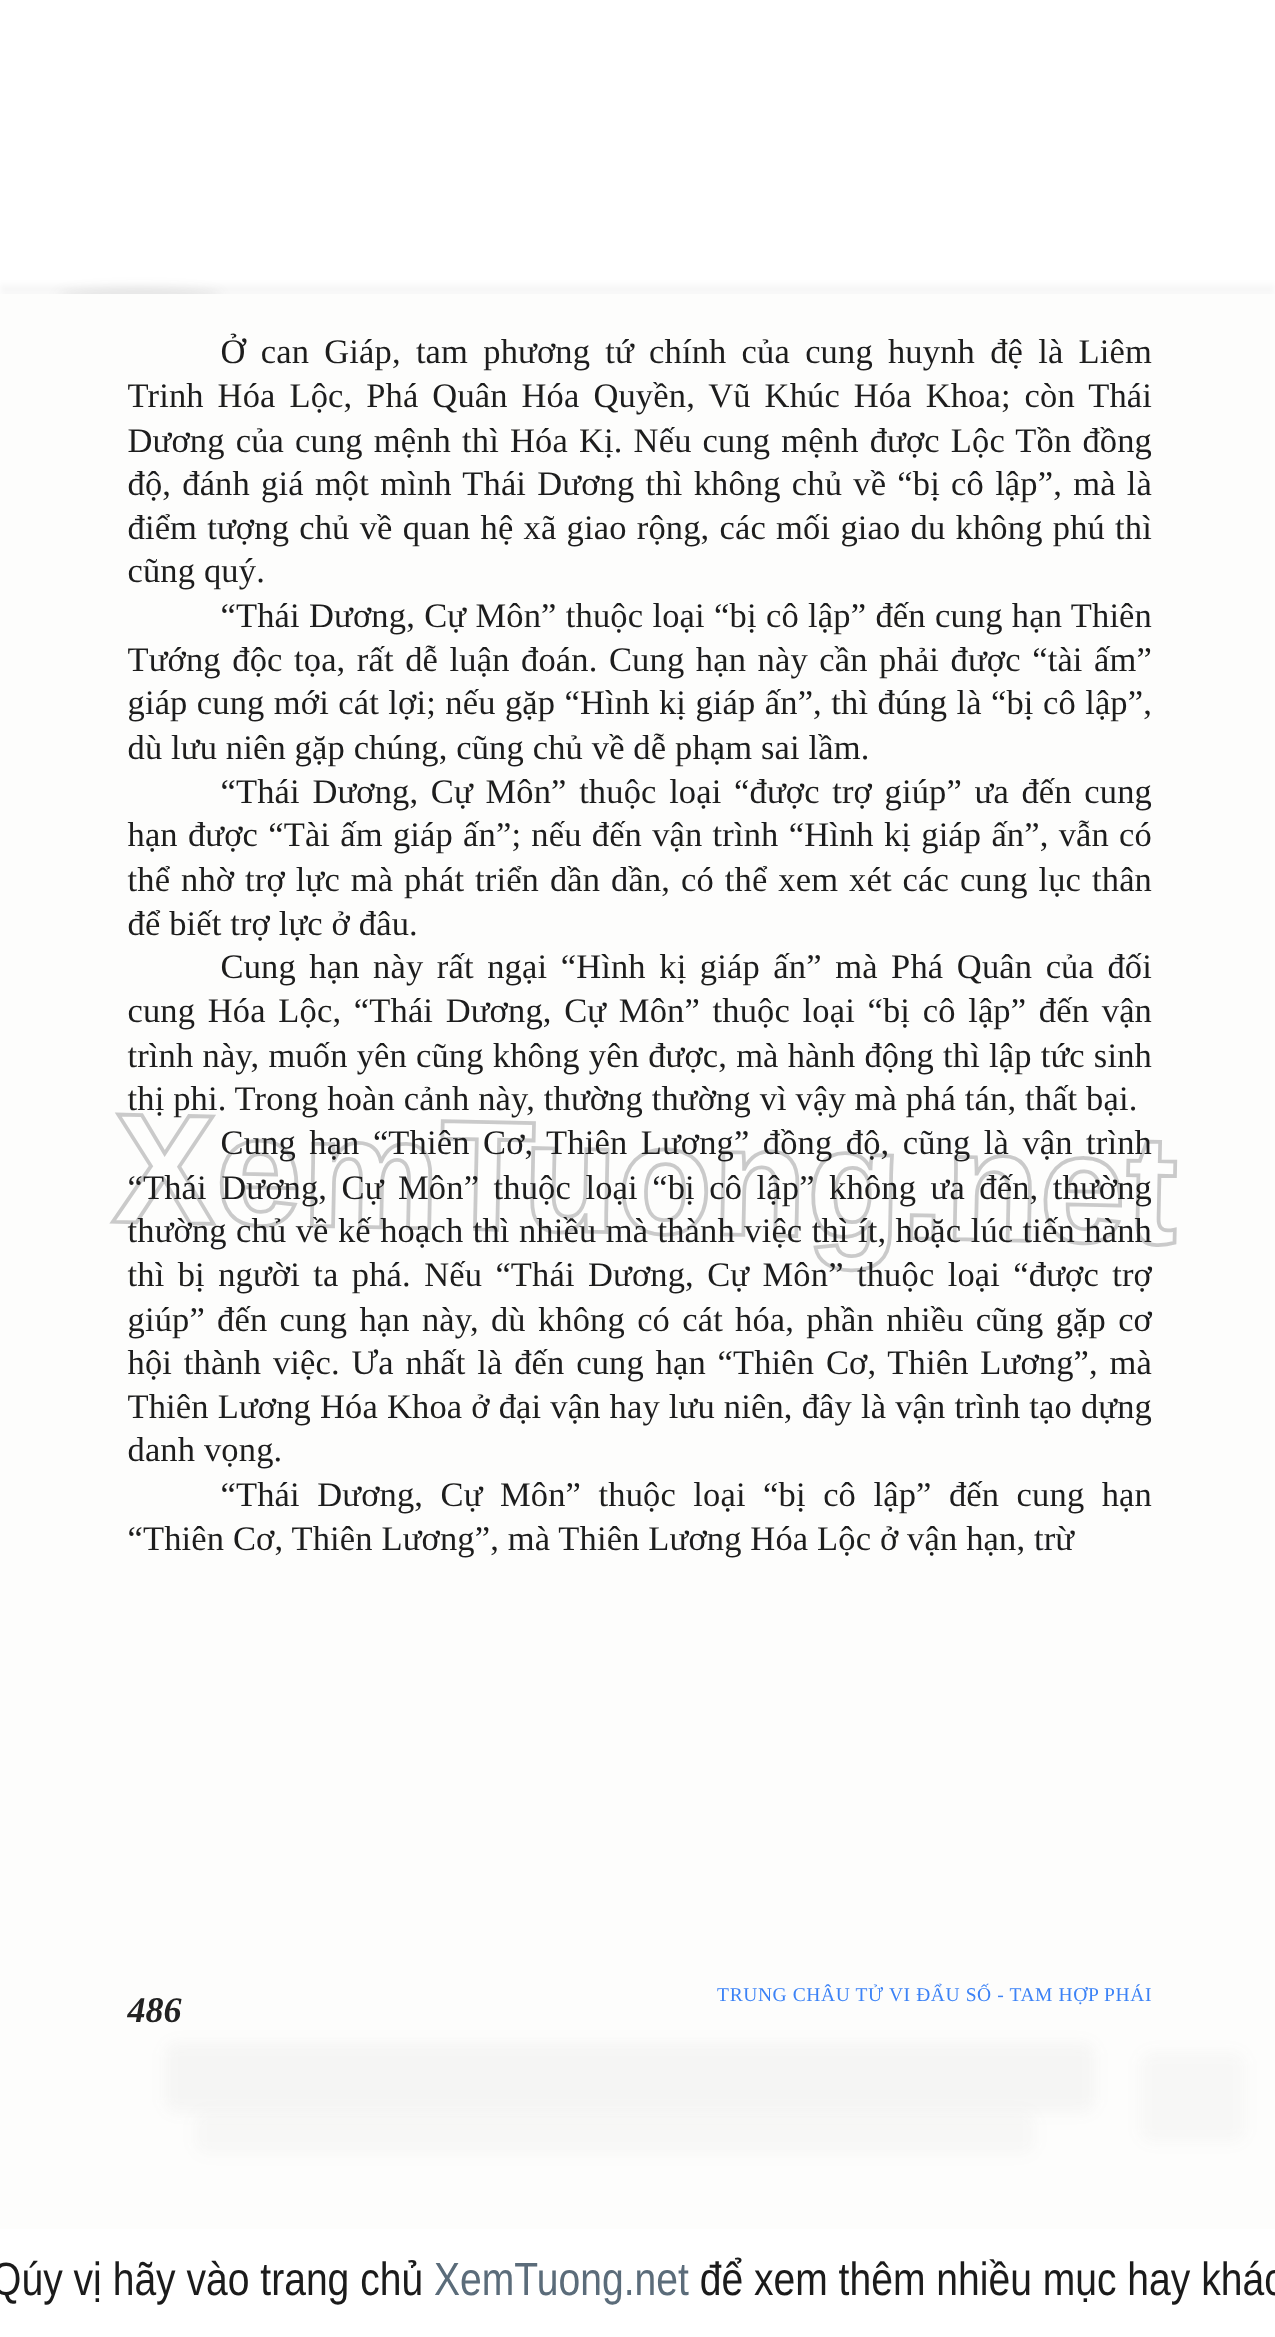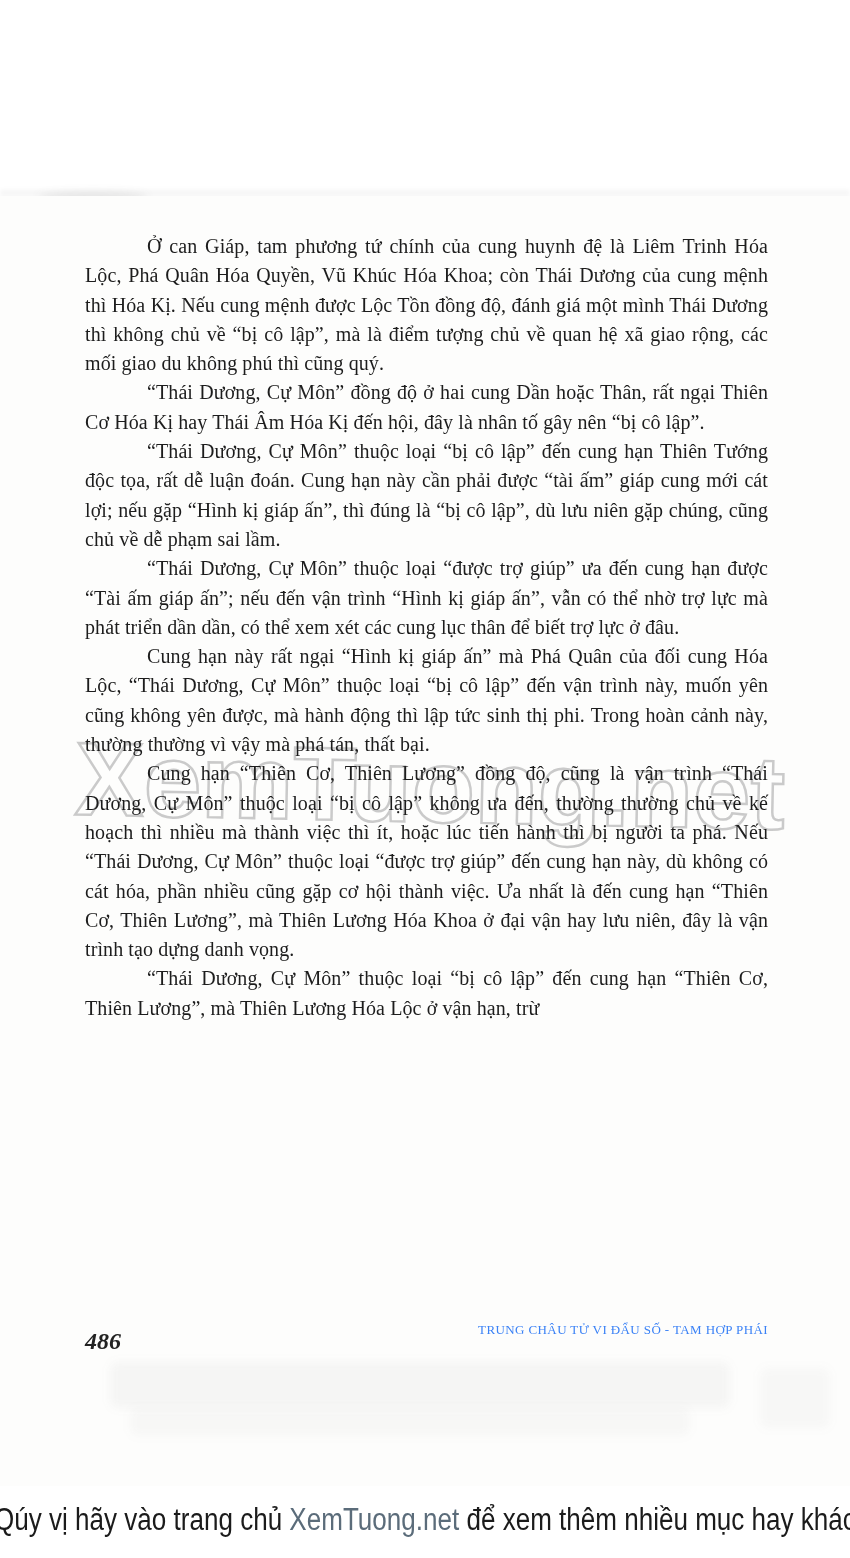--- a/index.html
+++ b/index.html
@@ -40,23 +40,23 @@
     top: 192px;
     width: 110px;
     height: 12px;
     background: rgba(60,60,60,0.10);
     border-radius: 50%;
     filter: blur(4px);
   }
   .page-text {
     position: absolute;
     left: 85px;
-    top: 232px;
+    top: 220px;
     width: 683px;
-    font-size: 20px;
+    font-size: 23px;
     line-height: 29.3px;
     color: #1d1d1d;
     text-align: justify;
     letter-spacing: 0.1px;
   }
   .page-text p {
     margin: 0;
     padding: 0;
     text-indent: 62px;
   }
@@ -141,21 +141,20 @@
   <div class="page-scan"></div>
 
   <div class="watermark">
     <svg width="730" height="140" viewBox="0 0 730 140" xmlns="http://www.w3.org/2000/svg">
       <text x="5" y="106" font-family="Liberation Sans, sans-serif" font-size="104" font-weight="bold" fill="rgba(255,255,255,0.45)" stroke="#c2c2c2" stroke-width="2.5" textLength="710" lengthAdjust="spacingAndGlyphs">XemTuong.net</text>
     </svg>
   </div>
 
   <div class="page-text">
     <p>Ở can Giáp, tam phương tứ chính của cung huynh đệ là Liêm Trinh Hóa Lộc, Phá Quân Hóa Quyền, Vũ Khúc Hóa Khoa; còn Thái Dương của cung mệnh thì Hóa Kị. Nếu cung mệnh được Lộc Tồn đồng độ, đánh giá một mình Thái Dương thì không chủ về “bị cô lập”, mà là điểm tượng chủ về quan hệ xã giao rộng, các mối giao du không phú thì cũng quý.</p>
-    <p>“Thái Dương, Cự Môn” đồng độ ở hai cung Dần hoặc Thân, rất ngại Thiên Cơ Hóa Kị hay Thái Âm Hóa Kị đến hội, đây là nhân tố gây nên “bị cô lập”.</p>
     <p>“Thái Dương, Cự Môn” thuộc loại “bị cô lập” đến cung hạn Thiên Tướng độc tọa, rất dễ luận đoán. Cung hạn này cần phải được “tài ấm” giáp cung mới cát lợi; nếu gặp “Hình kị giáp ấn”, thì đúng là “bị cô lập”, dù lưu niên gặp chúng, cũng chủ về dễ phạm sai lầm.</p>
     <p>“Thái Dương, Cự Môn” thuộc loại “được trợ giúp” ưa đến cung hạn được “Tài ấm giáp ấn”; nếu đến vận trình “Hình kị giáp ấn”, vẫn có thể nhờ trợ lực mà phát triển dần dần, có thể xem xét các cung lục thân để biết trợ lực ở đâu.</p>
     <p>Cung hạn này rất ngại “Hình kị giáp ấn” mà Phá Quân của đối cung Hóa Lộc, “Thái Dương, Cự Môn” thuộc loại “bị cô lập” đến vận trình này, muốn yên cũng không yên được, mà hành động thì lập tức sinh thị phi. Trong hoàn cảnh này, thường thường vì vậy mà phá tán, thất bại.</p>
     <p>Cung hạn “Thiên Cơ, Thiên Lương” đồng độ, cũng là vận trình “Thái Dương, Cự Môn” thuộc loại “bị cô lập” không ưa đến, thường thường chủ về kế hoạch thì nhiều mà thành việc thì ít, hoặc lúc tiến hành thì bị người ta phá. Nếu “Thái Dương, Cự Môn” thuộc loại “được trợ giúp” đến cung hạn này, dù không có cát hóa, phần nhiều cũng gặp cơ hội thành việc. Ưa nhất là đến cung hạn “Thiên Cơ, Thiên Lương”, mà Thiên Lương Hóa Khoa ở đại vận hay lưu niên, đây là vận trình tạo dựng danh vọng.</p>
     <p>“Thái Dương, Cự Môn” thuộc loại “bị cô lập” đến cung hạn “Thiên Cơ, Thiên Lương”, mà Thiên Lương Hóa Lộc ở vận hạn, trừ</p>
   </div>
 
   <div class="footer-row">
     <span class="page-number">486</span>
     <span class="book-title">TRUNG CHÂU TỬ VI ĐẨU SỐ - TAM HỢP PHÁI</span>

